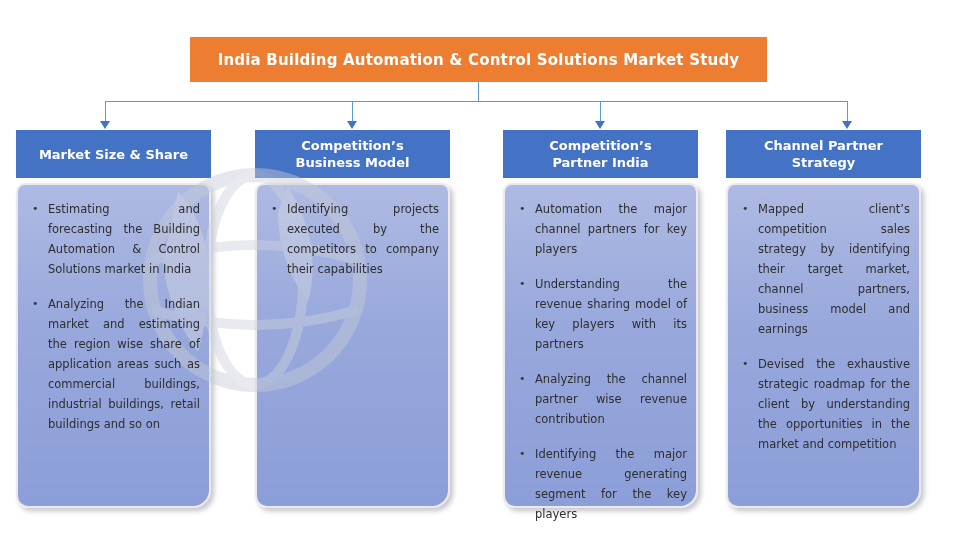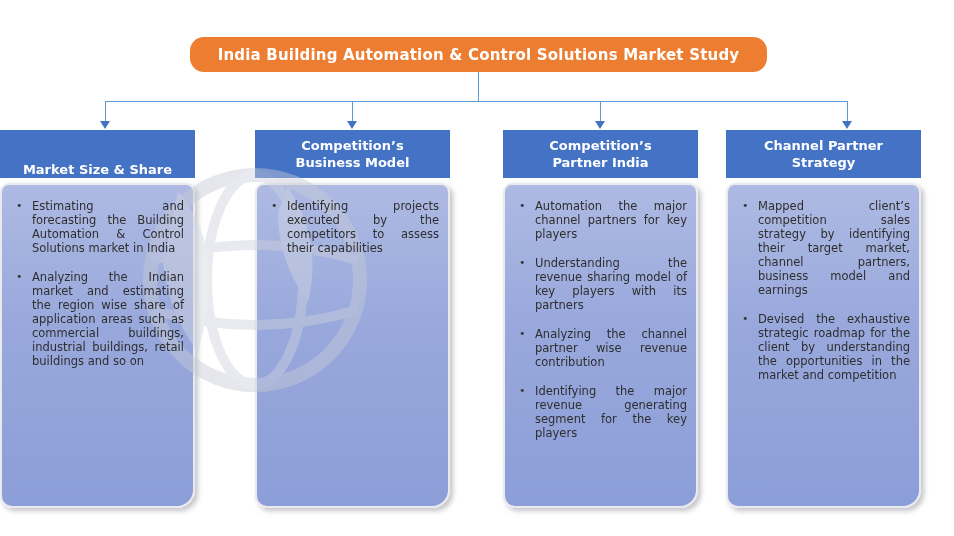--- a/index.html
+++ b/index.html
@@ -2,23 +2,23 @@
 <html><head>
 <meta charset="utf-8">
 <style>
   html,body{margin:0;padding:0;background:#ffffff;}
   #stage{
     position:relative;width:954px;height:536px;background:#ffffff;overflow:hidden;
     font-family:"DejaVu Sans","Liberation Sans",sans-serif;
   }
   
   .title-box{
-    position:absolute;left:190px;top:37px;width:577px;height:35px;
+    position:absolute;left:190px;top:37px;width:577px;height:45px;
     background:#ED7D31;color:#ffffff;display:flex;align-items:center;justify-content:center;
-    font-size:15px;font-weight:bold;letter-spacing:.2px;z-index:4;border-radius:14px;
+    font-size:15px;font-weight:bold;letter-spacing:.2px;z-index:4;
   }
   
   .conn{position:absolute;background:#5B9BD5;z-index:1;}
   .conn-stem{left:478px;top:72px;width:1px;height:30px;}
   .conn-hline{left:105px;top:101px;width:743px;height:1px;}
   .conn-drop{width:1px;top:102px;height:20px;}
   .conn-drop.d1{left:105px;} .conn-drop.d2{left:352px;}
   .conn-drop.d3{left:600px;} .conn-drop.d4{left:847px;}
   .arrowhead{
     position:absolute;top:121px;width:0;height:0;z-index:1;
@@ -34,26 +34,26 @@
     display:flex;flex-direction:column;align-items:center;justify-content:center;
     text-align:center;z-index:1;
   }
   .col-panel{
     position:absolute;top:183px;width:195px;height:325px;box-sizing:border-box;
     background:linear-gradient(180deg,#AEBAE3 0%,#98A8DC 45%,#8C9ED8 100%);
     border:2px solid #EAEAEE;border-radius:9px 9px 18px 12px;
     box-shadow:3px 3px 5px rgba(90,90,105,0.35);
     padding:14px 9px 8px 10px;
   }
-  .c1{left:0;justify-content:flex-end;} .c2{left:255px;} .c3{left:503px;} .c4{left:726px;}
+  .c1{left:16px;} .c2{left:255px;} .c3{left:503px;} .c4{left:726px;}
   .bullet-list{list-style:none;margin:0;padding:0;}
   .bullet-list li{
     position:relative;z-index:3;
     margin:0 0 15px 0;padding-left:20px;
-    font-size:11.5px;line-height:14px;color:#2e2e2e;
+    font-size:11.5px;line-height:20px;color:#2e2e2e;
     text-align:justify;
   }
   .bullet-list li::before{
     content:"\2022";position:absolute;left:4px;top:0;color:#3a3a3a;font-size:11px;
   }
   
   .watermark-text{
     position:absolute;left:418px;top:188px;z-index:2;pointer-events:none;
     font-size:68px;line-height:72px;font-weight:bold;font-style:italic;
     color:rgba(148,153,168,0.25);letter-spacing:2px;white-space:nowrap;
@@ -101,21 +101,21 @@
       <li>Analyzing the Indian market and estimating the region wise share of application areas such as commercial buildings, industrial buildings, retail buildings and so on</li>
     </ul>
   </div>
 
   <div class="col-header c2">
     <span>Competition’s</span>
     <span>Business Model</span>
   </div>
   <div class="col-panel c2">
     <ul class="bullet-list">
-      <li>Identifying projects executed by the competitors to assess their capabilities</li>
+      <li>Identifying projects executed by the competitors to company their capabilities</li>
     </ul>
   </div>
 
   <div class="col-header c3">
     <span>Competition’s</span>
     <span>Partner India</span>
   </div>
   <div class="col-panel c3">
     <ul class="bullet-list">
       <li>Automation the major channel partners for key players</li>

